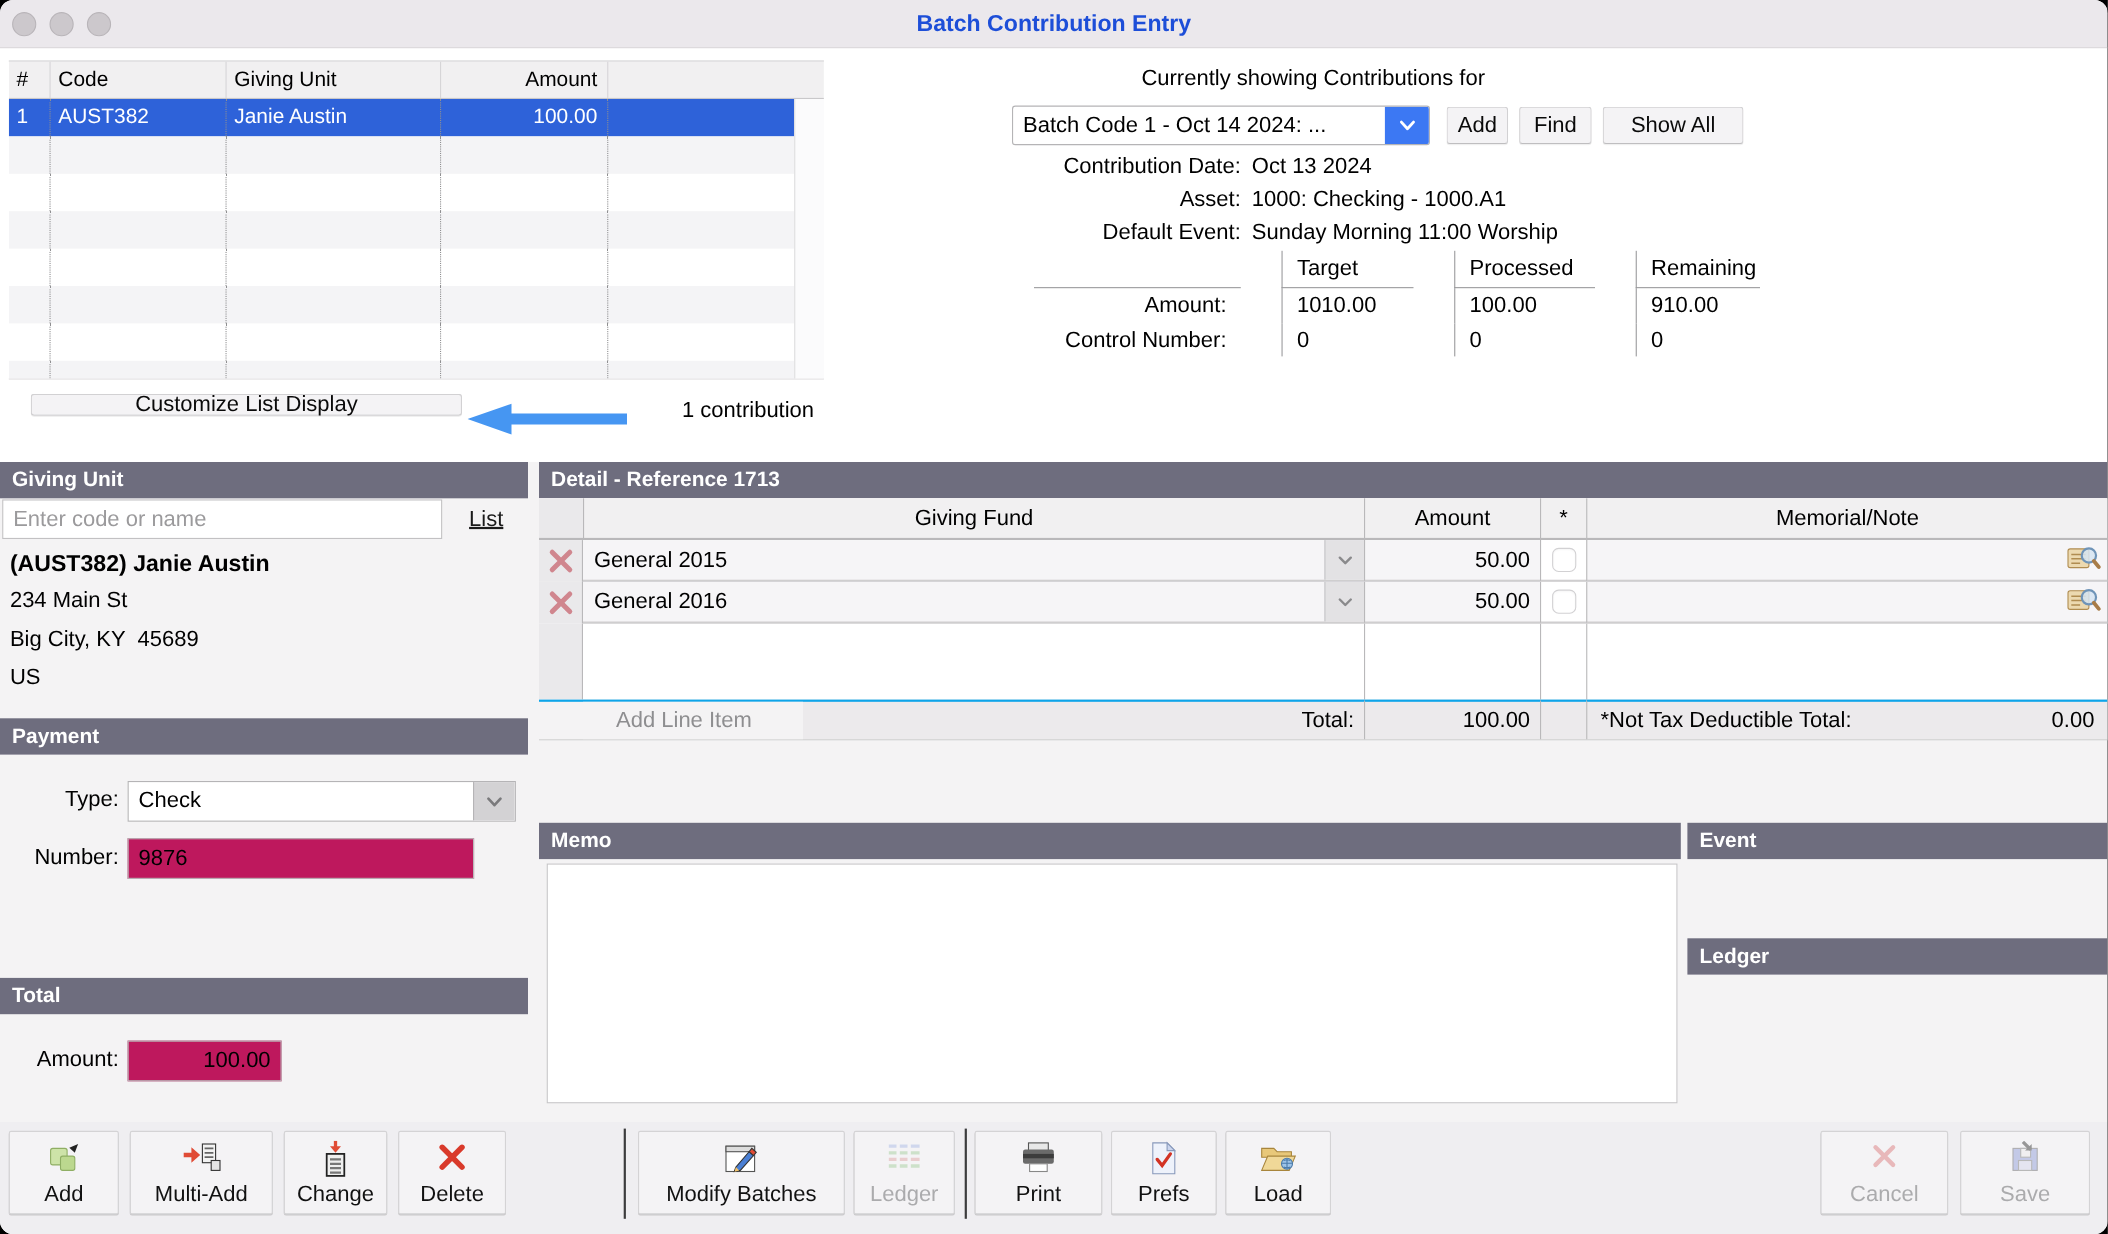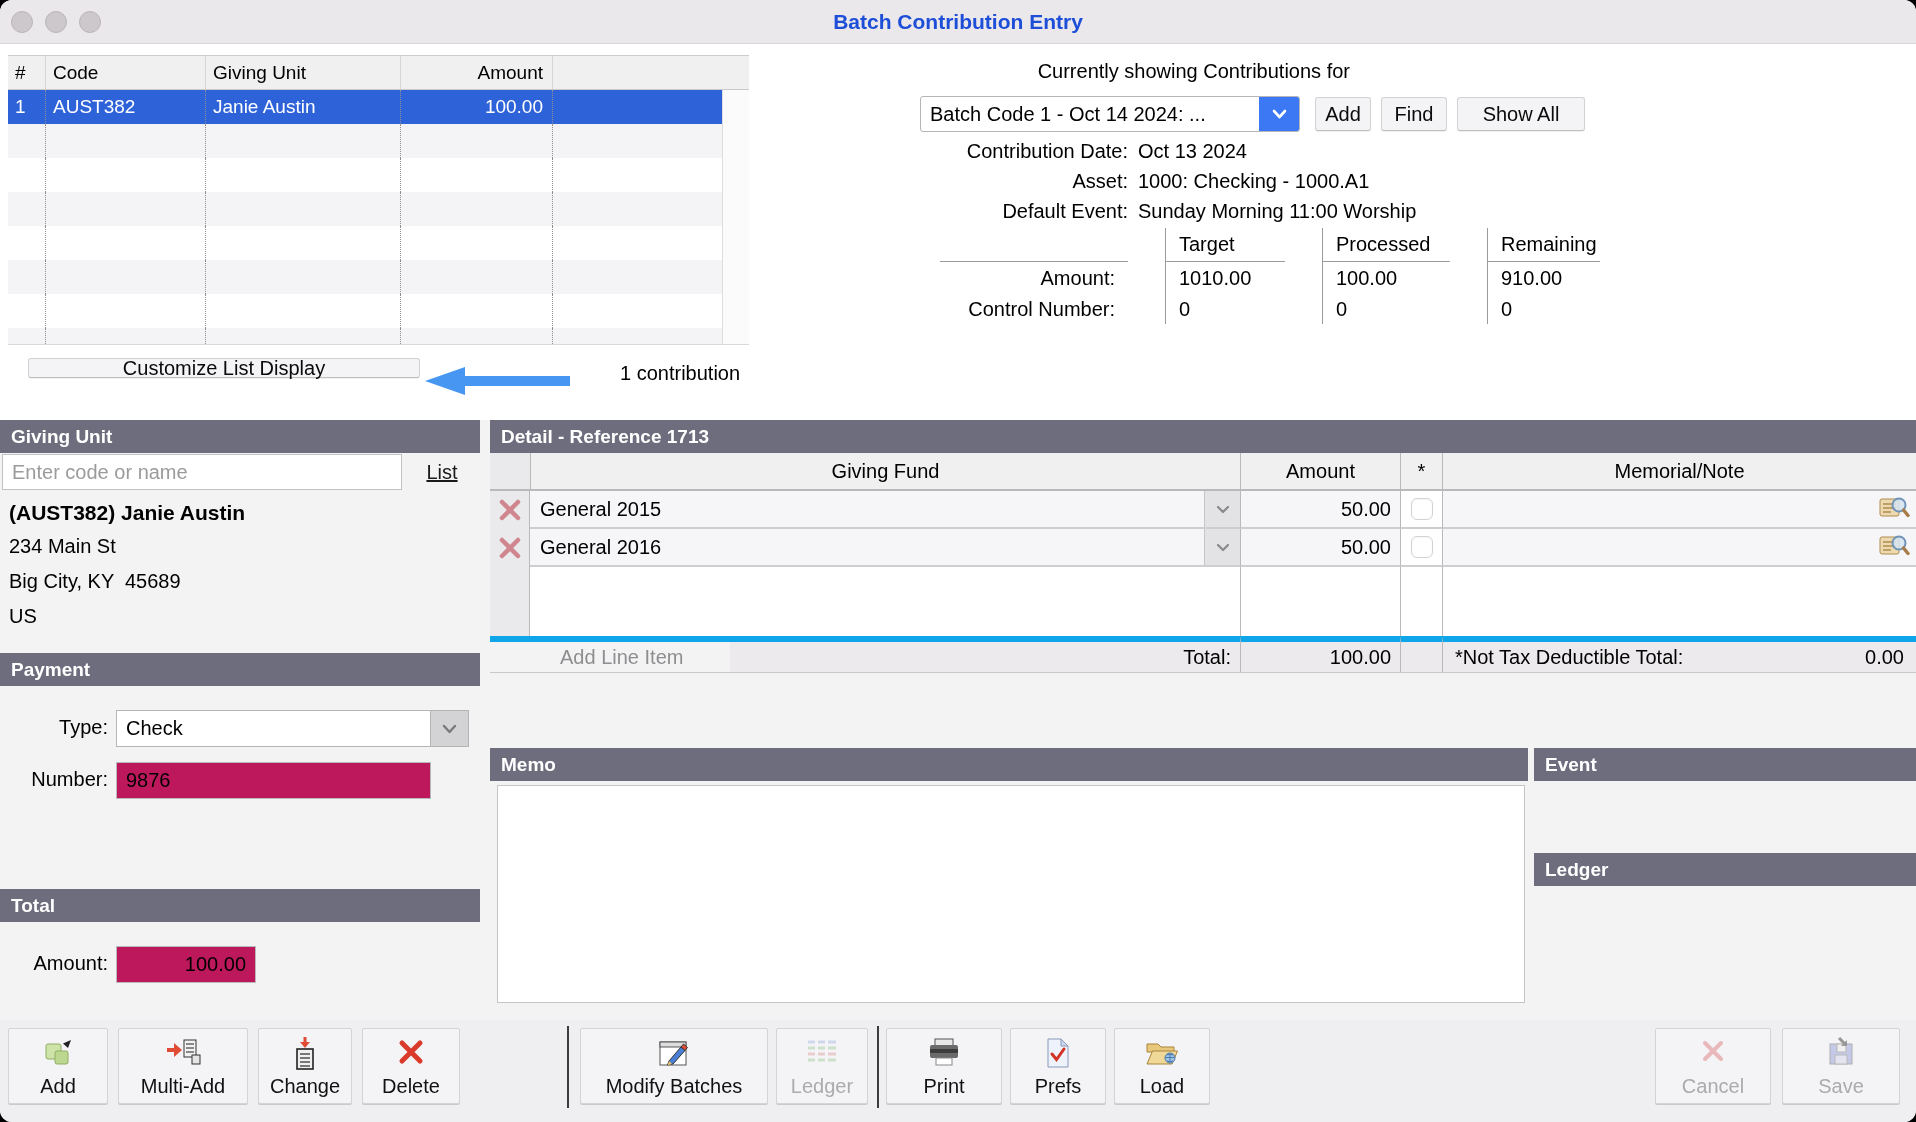--- a/index.html
+++ b/index.html
@@ -69,21 +69,21 @@
   .dt-h { background:#f1f0f1; border-bottom:2px solid #b9b8ba; display:flex; align-items:center; justify-content:center; font-size:20px; }
   .bl { border-left:1px solid #b9b8ba; }
   .del-col { background:#eae9eb; border-right:1px solid #b9b8ba; display:flex; align-items:center; justify-content:center; }
   .fund-cell { background:#f6f5f7; border-bottom:2px solid #cfcecf; display:flex; align-items:center; }
   .fund-cell .ftext { flex:1; padding-left:10px; font-size:20px; }
   .fund-cell .fchev { width:36px; align-self:stretch; background:#e3e2e4; border-left:1px solid #c6c5c7; display:flex; align-items:center; justify-content:center; }
   .amt-cell { background:#f6f5f7; border-bottom:2px solid #cfcecf; display:flex; align-items:center; justify-content:flex-end; padding-right:9px; font-size:20px; }
   .star-cell { background:#fff; border-bottom:2px solid #cfcecf; display:flex; align-items:center; justify-content:center; }
   .memo-cell { background:#f6f5f7; border-bottom:2px solid #cfcecf; display:flex; align-items:center; justify-content:flex-end; padding-right:6px; }
   .cbx { width:22px; height:22px; border:1px solid #d2d1d3; border-radius:6px; background:#fff; box-shadow:inset 0 1px 2px rgba(0,0,0,.04); }
-  .dt-total { background:#eceaec; border-top:6px solid #0ea5e9; display:flex; align-items:center; font-size:20px; }
+  .dt-total { background:#eceaec; border-top:2px solid #0ea5e9; display:flex; align-items:center; font-size:20px; }
   .ali { width:200px; align-self:stretch; background:#f4f3f4; color:#8e8e90; display:flex; align-items:center; padding-left:30px; font-size:20px; }
 
   .memo-box { position:absolute; left:497px; top:785px; width:1028px; height:218px; border:1px solid #c6c5c7; background:#fff; resize:none; font-family:inherit; font-size:20px; padding:6px; }
 
   
   .toolbar { position:absolute; left:0; top:1020px; width:1916px; height:102px; background:#efeef1; }
   .tbtn { position:absolute; top:8px; height:76px; background:#f4f3f5; border:1px solid #d4d3d5; border-radius:2px; box-shadow:0 1px 0 #c9c8ca; display:flex; flex-direction:column; align-items:center; justify-content:flex-end; padding-bottom:5px; font-size:20px; color:#111; font-family:inherit; }
   .tbtn .ticon { position:absolute; top:8px; left:0; right:0; display:flex; justify-content:center; }
   .tbtn.disabled { color:#ababad; }
   .tsep { position:absolute; top:6px; width:2px; height:82px; background:#3c3c3e; }

